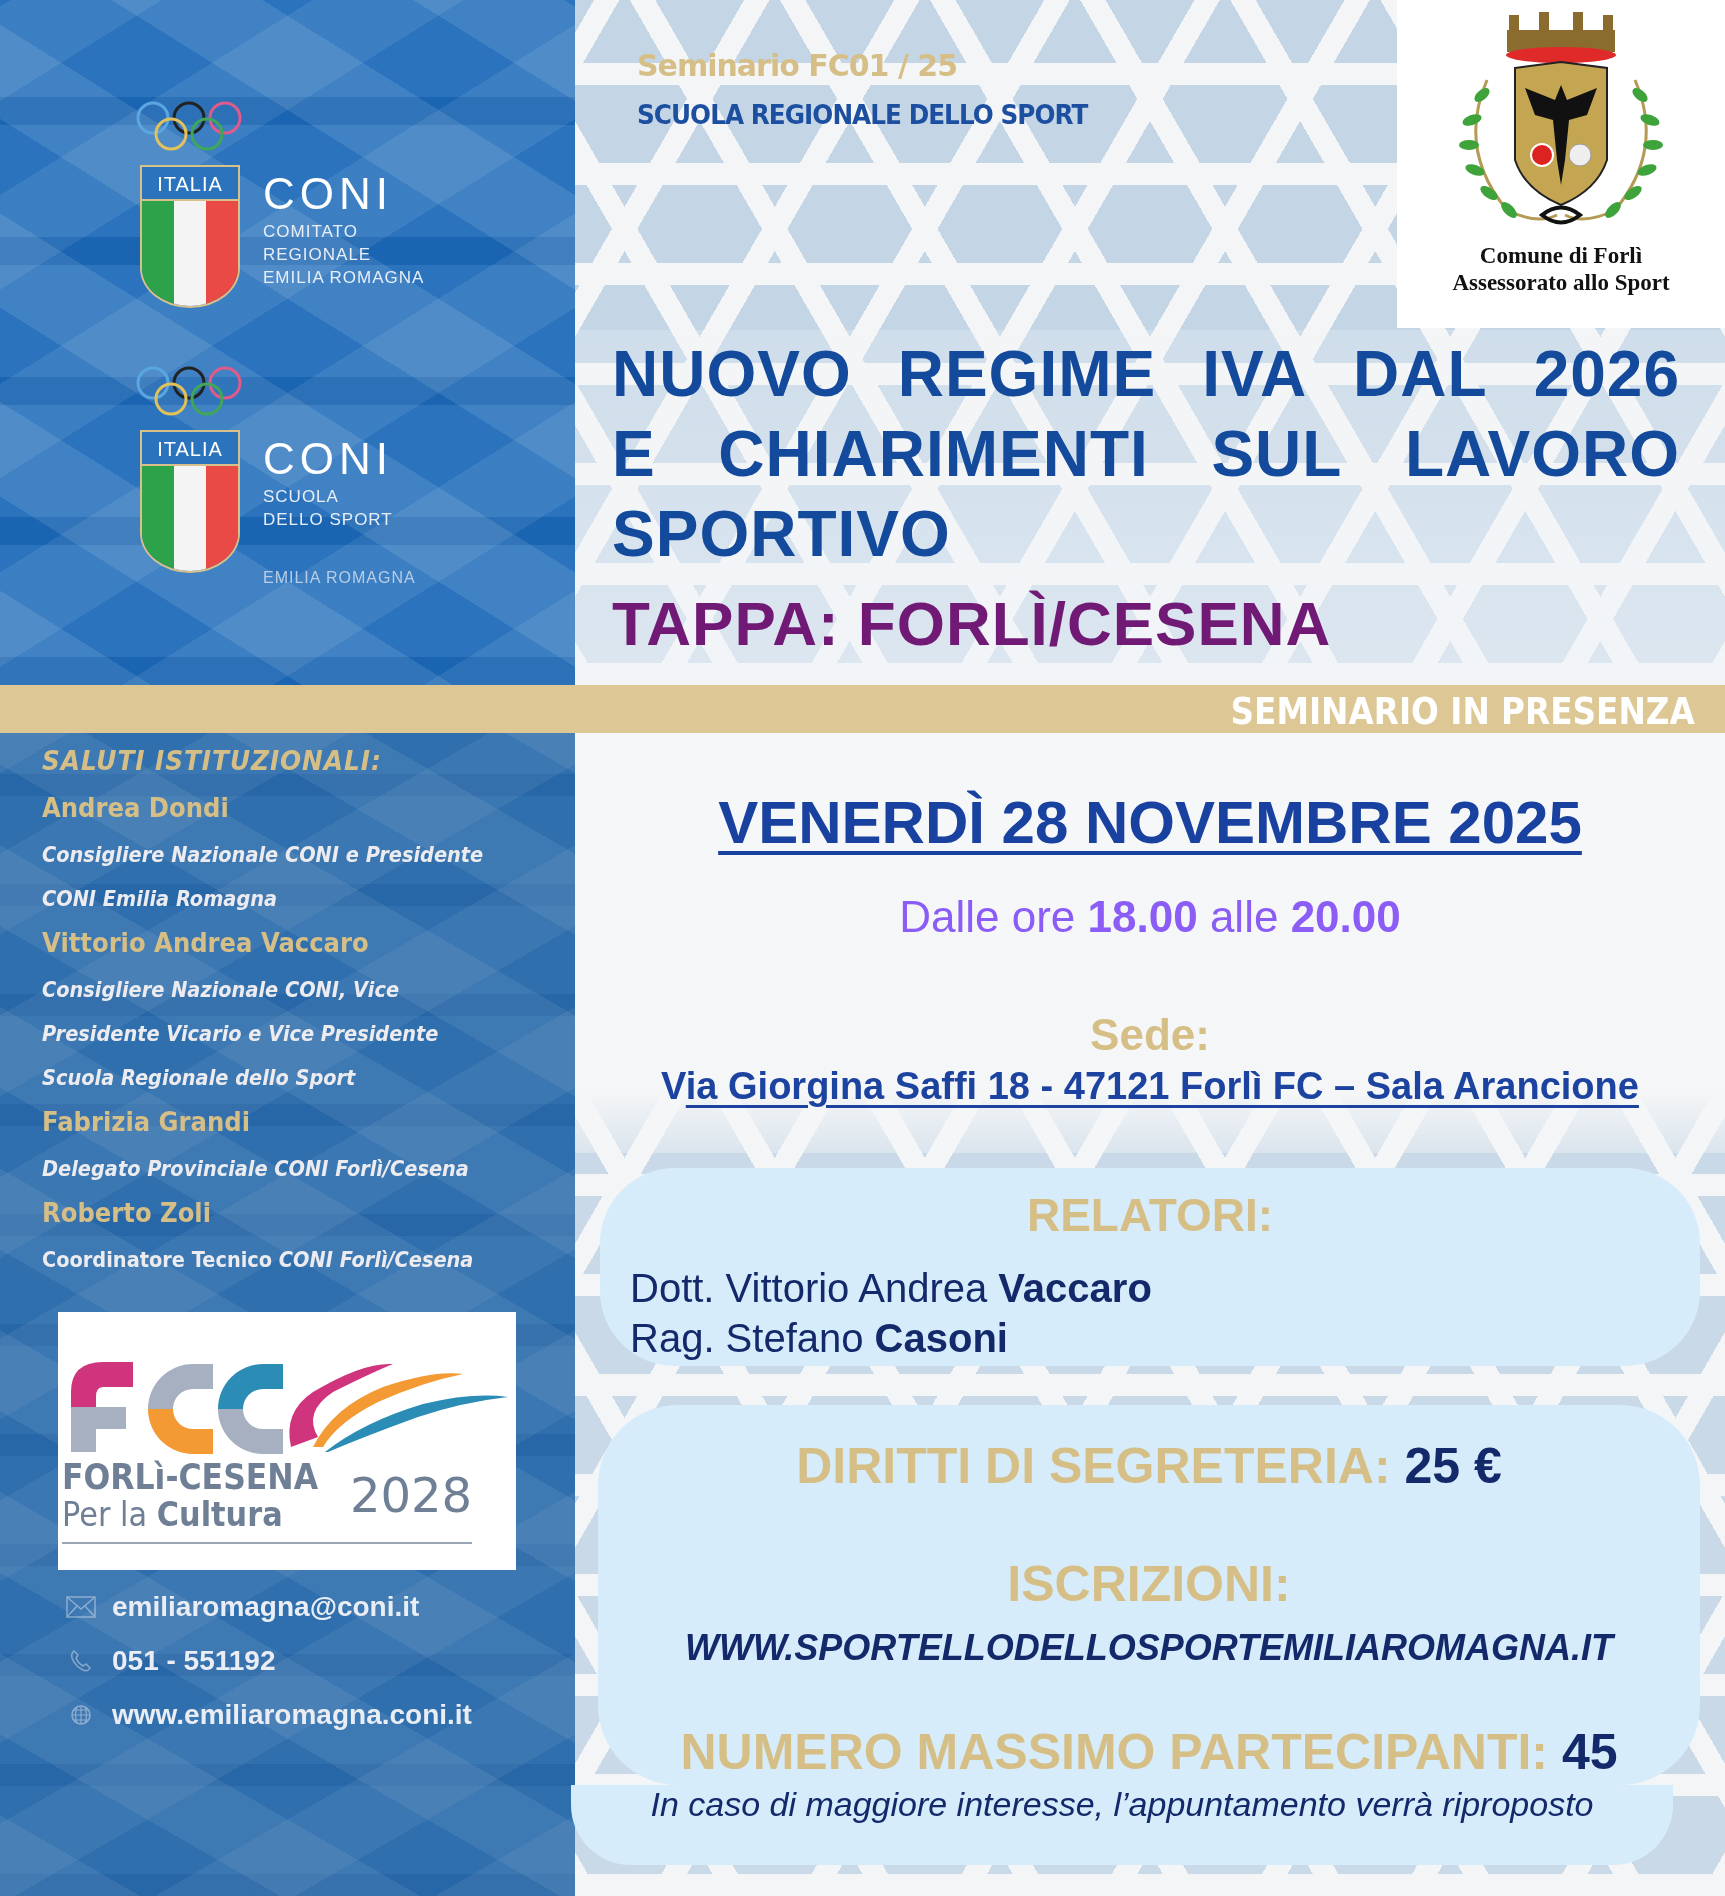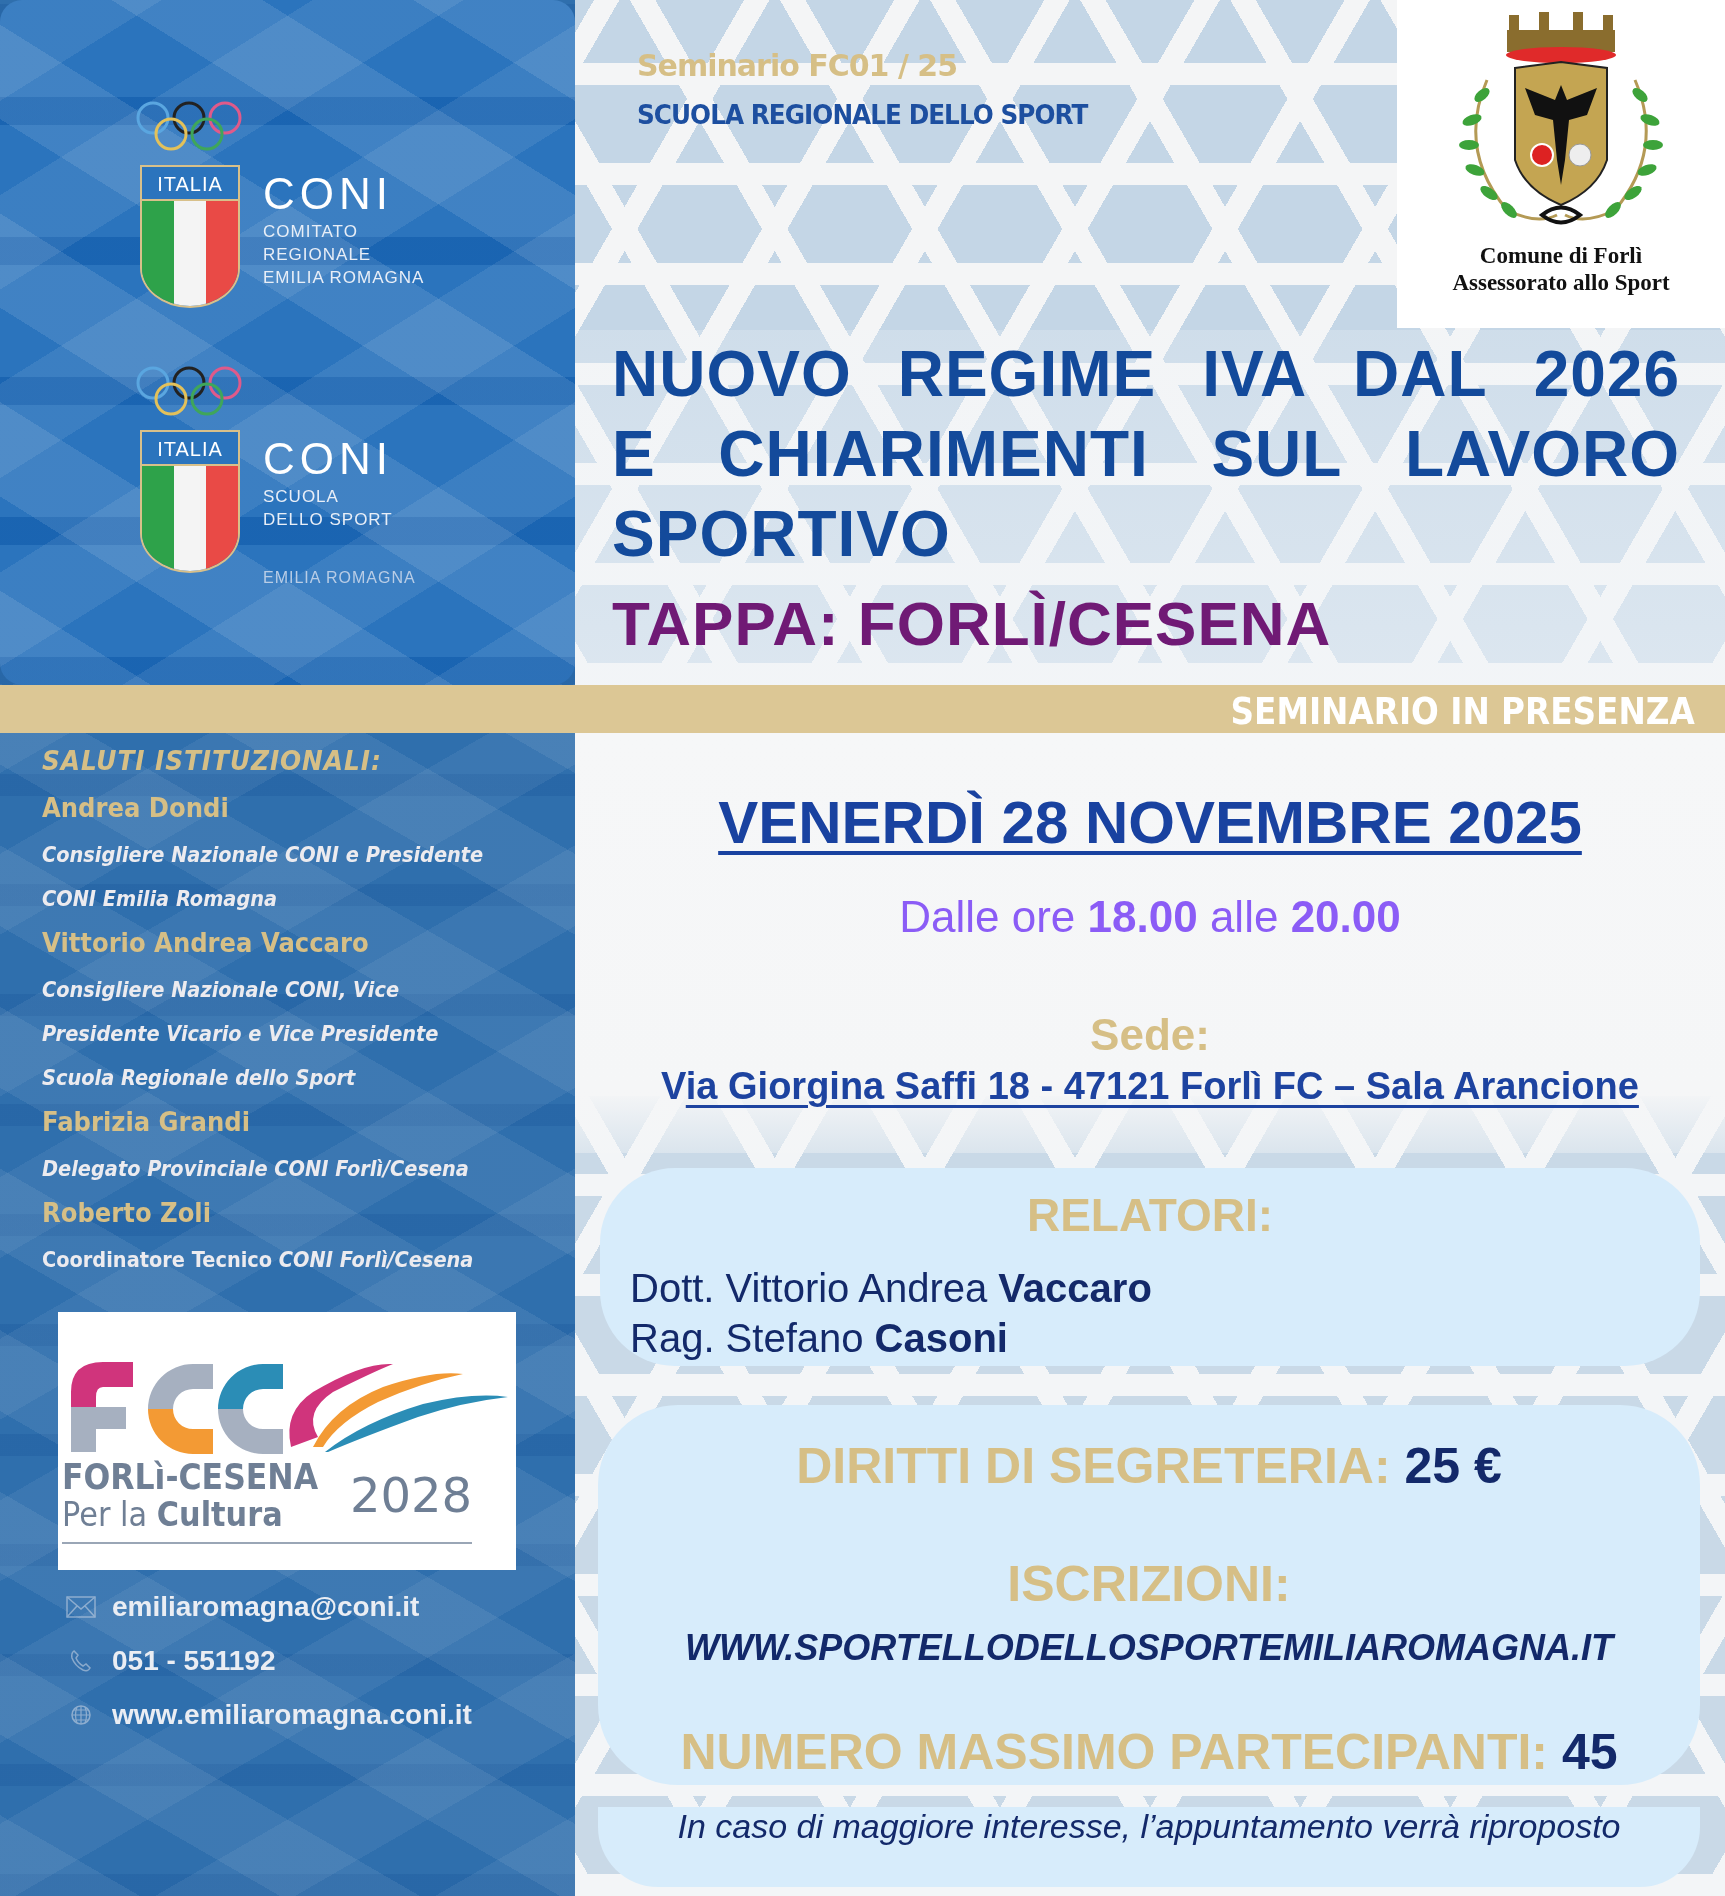--- a/index.html
+++ b/index.html
@@ -15,21 +15,20 @@
       repeating-linear-gradient(-30deg, rgba(255,255,255,0.06) 0 70px, transparent 70px 140px),
       repeating-linear-gradient(0deg, rgba(20,80,150,0.25) 0 22px, transparent 22px 110px);
   }
   .left-top {
     position: absolute; left: 0; top: 0; width: 575px; height: 685px;
     background-color: #2b74bd;
     background-image:
       repeating-linear-gradient(32deg, rgba(255,255,255,0.10) 0 80px, transparent 80px 160px),
       repeating-linear-gradient(-32deg, rgba(255,255,255,0.08) 0 80px, transparent 80px 160px),
       repeating-linear-gradient(0deg, rgba(15,90,170,0.6) 0 28px, transparent 28px 140px);
-    border-radius: 22px;
   }
 
   
   .coni-logo { position: absolute; left: 135px; width: 330px; height: 210px; }
   .coni-logo.one { top: 100px; }
   .coni-logo.two { top: 365px; }
   .rings { position: absolute; left: 0; top: 0; width: 110px; height: 55px; }
   .shield {
     position: absolute; left: 5px; top: 65px; width: 100px; height: 143px;
     border: 2px solid #d8c08a; border-radius: 0 0 50px 50px / 0 0 40px 40px;
@@ -420,15 +419,15 @@
 <div class="box info-box">
   <div class="row-c fee">
     <span class="gold-b">DIRITTI DI SEGRETERIA: </span><span class="navy-b">25 €</span>
   </div>
   <div class="row-c iscr gold-b">ISCRIZIONI:</div>
   <div class="row-c url">WWW.SPORTELLODELLOSPORTEMILIAROMAGNA.IT</div>
   <div class="row-c maxp">
     <span class="gold-b">NUMERO MASSIMO PARTECIPANTI: </span><span class="navy-b">45</span>
   </div>
 </div>
-<div style="position:absolute;left:598px;top:1785px;width:1102px;height:80px;background:#d7ecfb;border-radius:0 0 60px 60px;margin-top:22px;">
+<div style="position:absolute;left:571px;top:1785px;width:1102px;height:80px;background:#d7ecfb;border-radius:0 0 60px 60px;">
   <div style="position:absolute;left:0;top:0;width:100%;text-align:center;font-size:34px;font-style:italic;color:#13296a;">In caso di maggiore interesse, l’appuntamento verrà riproposto</div>
 </div>
 
 </body></html>

